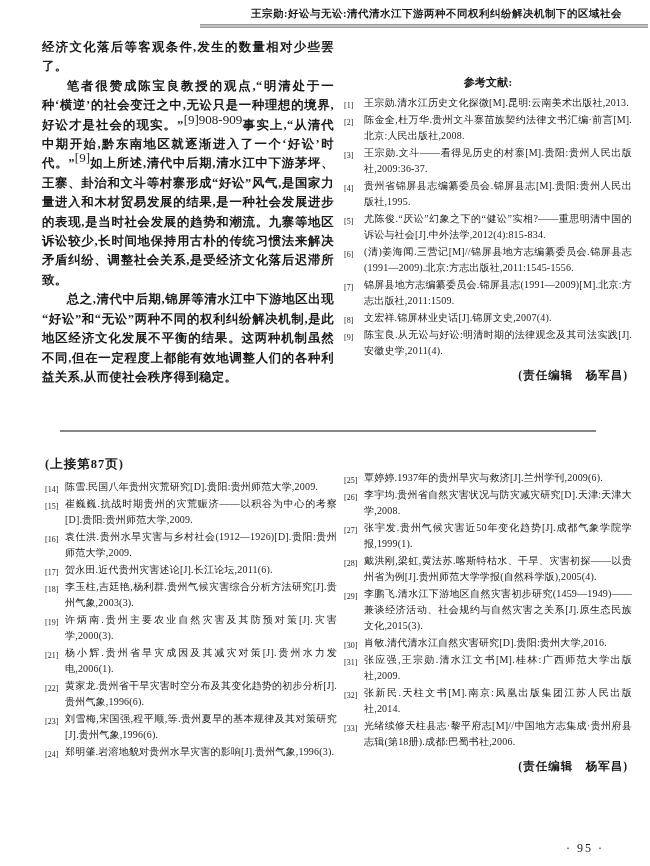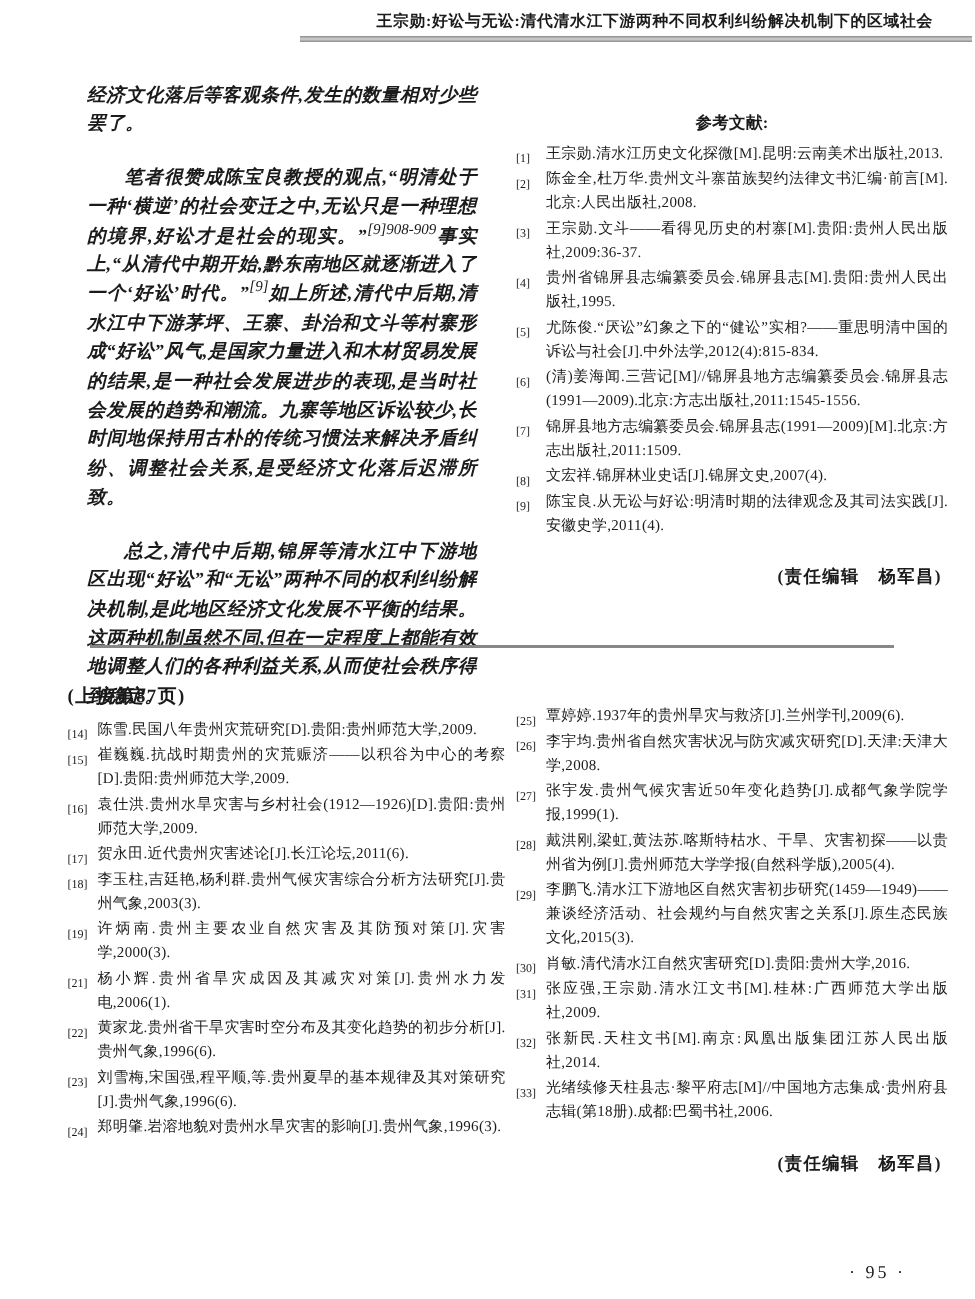--- a/index.html
+++ b/index.html
@@ -23,36 +23,36 @@
     position:absolute;top:24px;left:200px;right:2px;height:4px;
     background:linear-gradient(#8a8a8a,#d2d2d2 50%,#8a8a8a);
   }
   
   .col-article{
     position:absolute;left:42px;top:38px;width:292px;
     font-size:12.4px;line-height:19.4px;
     font-weight:600;
     text-align:justify;letter-spacing:.4px;
   }
-  .col-article p{margin:16px;font-style:italic;}
+  .col-article p{margin:0;}
   .col-article .indent{text-indent:2em;}
-  .cite{font-size:10px;vertical-align:super;line-height:0;font-weight:normal;letter-spacing:0;}
+  .cite{font-size:13px;vertical-align:super;line-height:0;font-weight:normal;letter-spacing:0;}
   
   .ref-list{list-style:none;margin:0;padding:0;}
   .ref{position:relative;padding-left:20px;text-align:justify;margin:0 0 1px 0;}
   .ref .no{position:absolute;left:0;top:2.5px;font-size:8px;letter-spacing:0;}
   
   .col-refs{
     position:absolute;left:344px;top:74px;width:288px;
     font-size:10px;line-height:16px;letter-spacing:.2px;
   }
   .refs-heading{font-weight:bold;font-size:11px;margin:0 0 5px 0;text-align:center;}
   .editor-note{
     text-align:right;font-weight:bold;font-size:11.5px;
-    margin-top:18px;letter-spacing:1px;padding-right:4px;
+    margin-top:8px;letter-spacing:1px;padding-right:4px;
   }
   
   .section-divider{
     position:absolute;top:430px;left:60px;width:536px;height:2px;
     background:#878787;
   }
   
   .col-cont-left{
     position:absolute;left:45px;top:456px;width:292px;
     font-size:10px;line-height:16px;letter-spacing:.2px;

